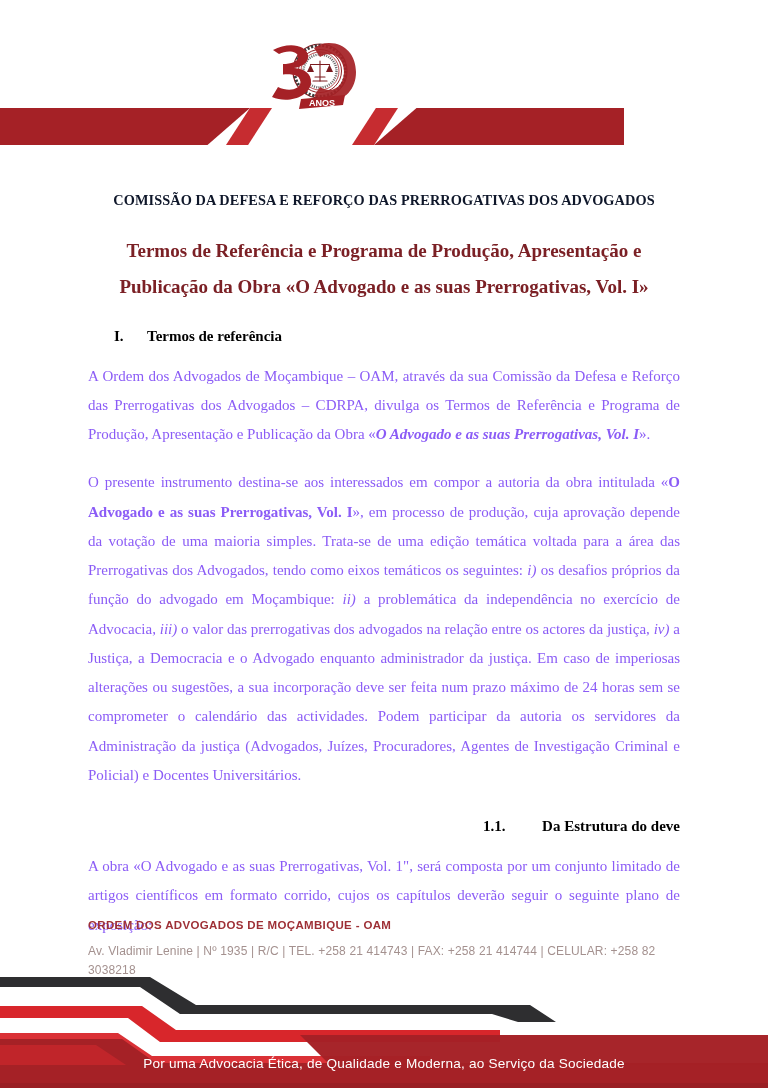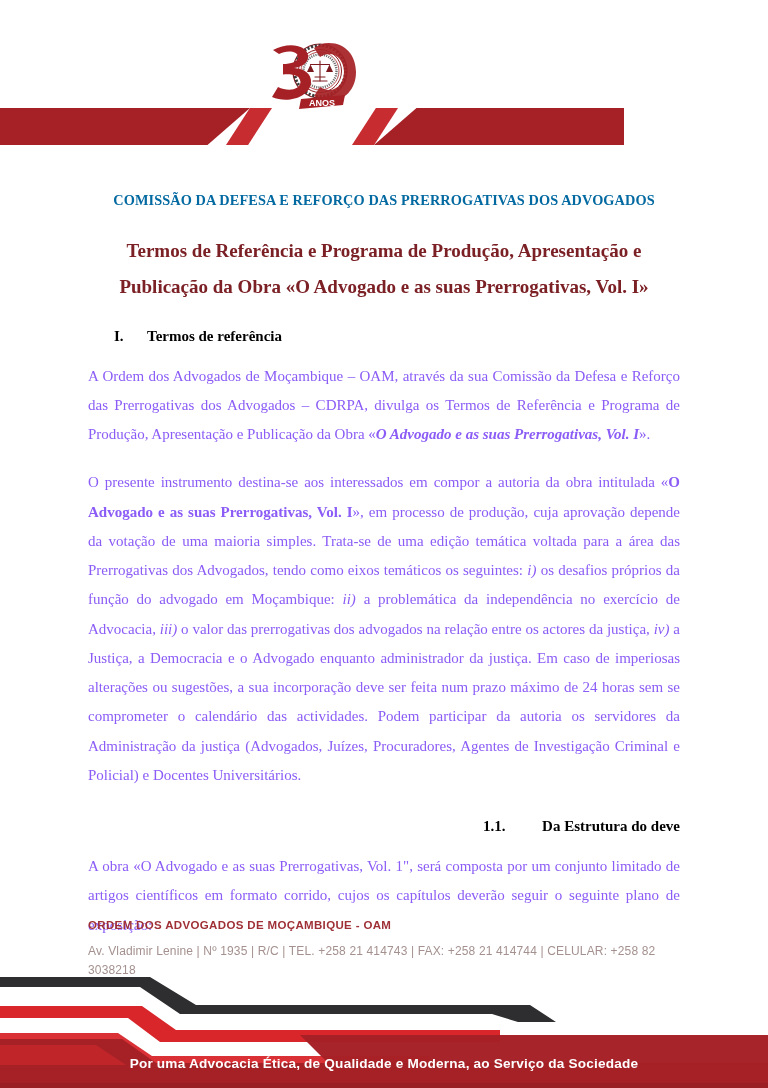--- a/index.html
+++ b/index.html
@@ -68,21 +68,21 @@
   }
 
   
   .content {
     position: absolute;
     left: 88px;
     top: 190px;
     width: 592px;
   }
   .doc-title {
-    color: #0369a1;
+    color: #0f172a;
     font-weight: bold;
     font-size: 14.3px;
     text-align: center;
     line-height: 1.5;
     margin: 0 0 22px 0;
     letter-spacing: 0.1px;
   }
   .doc-subtitle {
     color: #7b2025;
     font-weight: bold;
@@ -154,21 +154,21 @@
   }
   .bottom svg { display: block; width: 768px; height: 115px; }
   .tagline {
     position: absolute;
     left: 0;
     bottom: 17px;
     width: 768px;
     text-align: center;
     color: #ffffff;
     font-family: "Liberation Sans", sans-serif;
-    font-weight: bold;
+    font-weight: normal;
     font-size: 13.6px;
     letter-spacing: 0.2px;
   }
 </style>
 </head>
 <body>
 
 <div class="page">
 
   <div class="header">

